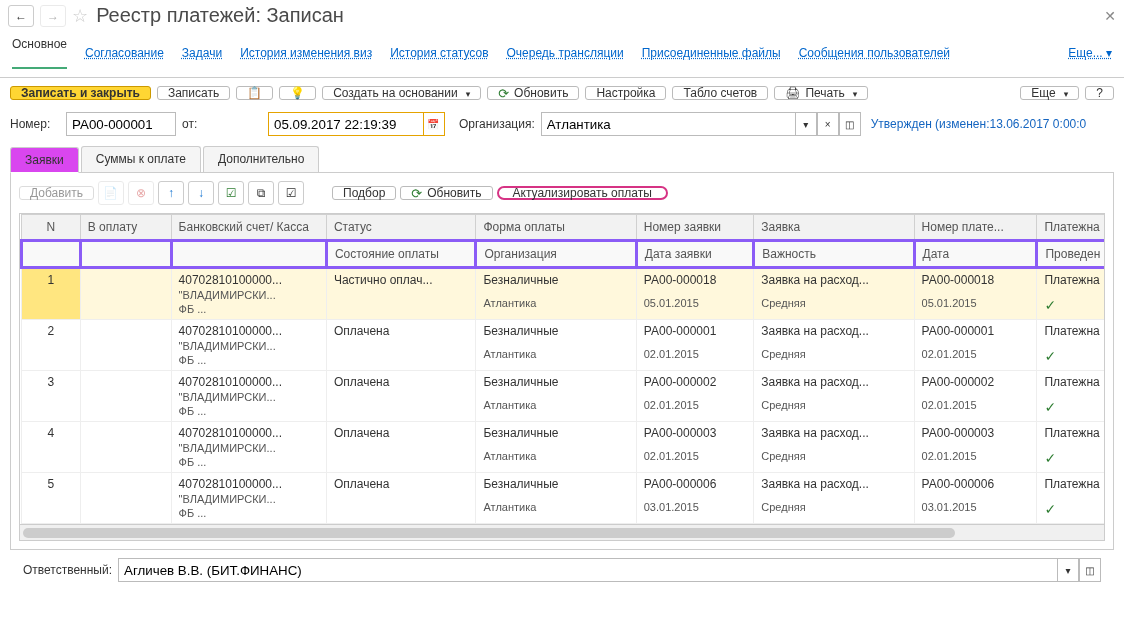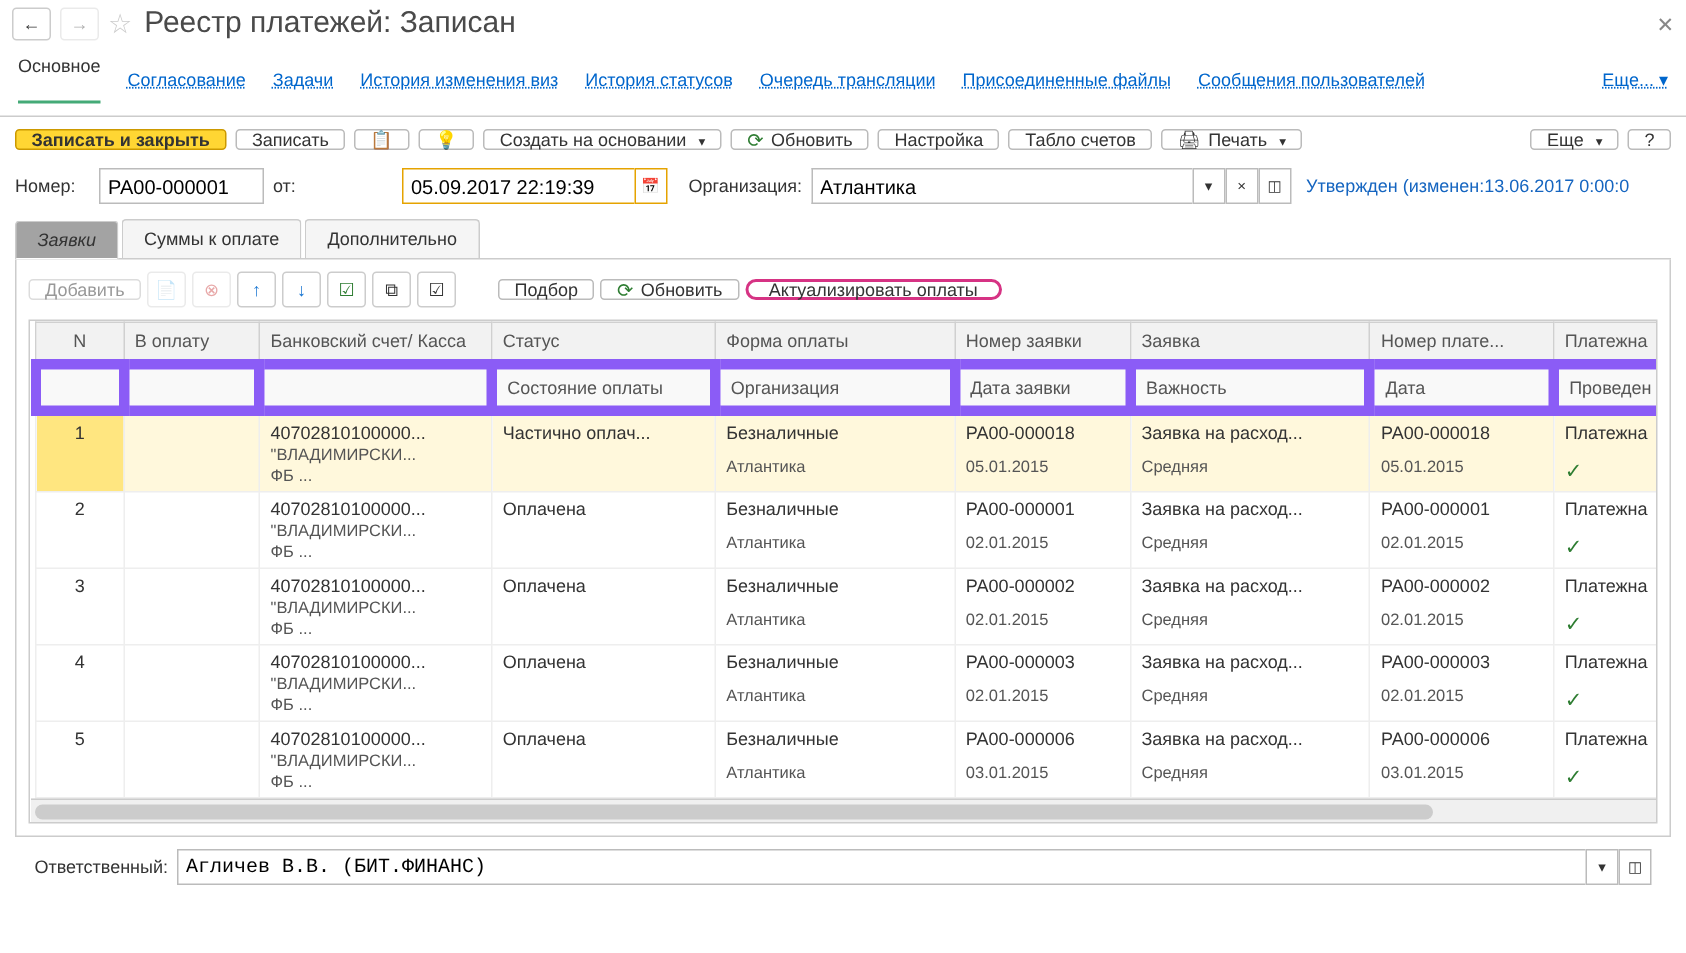--- a/index.html
+++ b/index.html
@@ -21,53 +21,53 @@
 .btn .caret::after { content: "▾"; font-size: 9px; margin-left: 3px; }
 .spacer { flex: 1; }
 .form-row { display: flex; align-items: center; gap: 6px; padding: 4px 10px; }
 .form-row label { min-width: 50px; }
 .input { border: 1px solid #bbb; padding: 3px 5px; height: 24px; background: #fff; }
 .input.highlight { border: 1px solid #e5a300; margin-left: 30px; }
 .input-btn { width: 22px; height: 24px; border: 1px solid #bbb; background: #fff; display: flex; align-items: center; justify-content: center; cursor: pointer; font-size: 10px; }
 .status-text { color: #1565c0; margin-left: 4px; }
 .tabs { display: flex; border-bottom: 1px solid #ccc; margin: 6px 10px 0 10px; }
 .tab { padding: 5px 14px; border: 1px solid #ccc; border-bottom: none; background: #f5f5f5; cursor: pointer; border-radius: 3px 3px 0 0; margin-right: 2px; }
-.tab.active { background: #a3a3a3; border-bottom: 1px solid #fff; position: relative; top: 1px; font-style: italic; }
+.tab.active { background: #d946ef; border-bottom: 1px solid #fff; position: relative; top: 1px; }
 .panel { border: 1px solid #ccc; margin: 0 10px; padding: 8px; border-top: none; }
 .panel-toolbar { display: flex; gap: 4px; align-items: center; margin-bottom: 8px; }
 .icon-btn { width: 26px; height: 24px; border: 1px solid #ccc; background: #fff; border-radius: 3px; display: flex; align-items: center; justify-content: center; cursor: pointer; }
 .icon-btn.disabled { opacity: 0.4; }
 .btn-pink { border: 2px solid #d63384; border-radius: 14px; padding: 3px 14px; }
 .date-group { margin-left: auto; display: flex; align-items: center; gap: 6px; }
 .grid-wrap { border: 1px solid #ccc; overflow-x: auto; overflow-y: hidden; position: relative; }
 .grid { display: table; width: 1120px; border-collapse: collapse; }
 .grid-hdr { display: table-row; background: #f0f0f0; }
 .grid-hdr .cell { border: 1px solid #d0d0d0; padding: 5px 7px; vertical-align: middle; font-weight: normal; color: #555; background: #f2f2f2; }
 .grid-subhdr { display: table-row; background: #f9f9f9; }
-.grid-subhdr .cell { border: 7px solid #8b5cf6; padding: 5px 7px; color: #555; background: #f9f9f9; }
+.grid-subhdr .cell { border: 3px solid #8b5cf6; padding: 5px 7px; color: #555; background: #f9f9f9; }
 .grid-row { display: table-row; }
 .grid-row .cell { border: 1px solid #eee; padding: 4px 7px; vertical-align: top; }
 .grid-row.sel .cell { background: #fff8dc; }
 .grid-row.sel .cell.num { background: #ffe680; }
 .cell { display: table-cell; white-space: nowrap; overflow: hidden; text-overflow: ellipsis; }
 .col-n { width: 55px; text-align: center; }
 .col-pay { width: 85px; }
 .col-bank { width: 145px; }
 .col-status { width: 140px; }
 .col-form { width: 150px; }
 .col-req { width: 110px; }
 .col-app { width: 150px; }
 .col-payn { width: 115px; margin-left: 30px; }
 .col-pl { width: 95px; }
 .sub-line { color: #555; font-size: 11px; padding-top: 2px; }
 .check { color: #2e7d32; font-size: 14px; }
 .scrollbar { height: 16px; background: #f0f0f0; border-top: 1px solid #ccc; display: flex; }
 .scrollbar .thumb { width: 86%; height: 10px; background: #ccc; margin: 3px 0 0 3px; border-radius: 5px; }
 .footer-row { display: flex; align-items: center; gap: 6px; padding: 8px 23px; }
-.footer-row .input { flex: 1; font-family: Liberation Mono, monospace; }
+.footer-row .input { flex: 1; }
 .icon-refresh::before { content: "⟳"; color: #2e7d32; font-size: 13px; }
 .icon-print::before { content: "🖨"; font-size: 12px; }
 .icon-cal::before { content: "📅"; font-size: 10px; }
 .arrow-up { color: #1976d2; }
 .arrow-down { color: #1976d2; }
 </style>
 </head>
 <body>
 
 <div class="top-bar">

